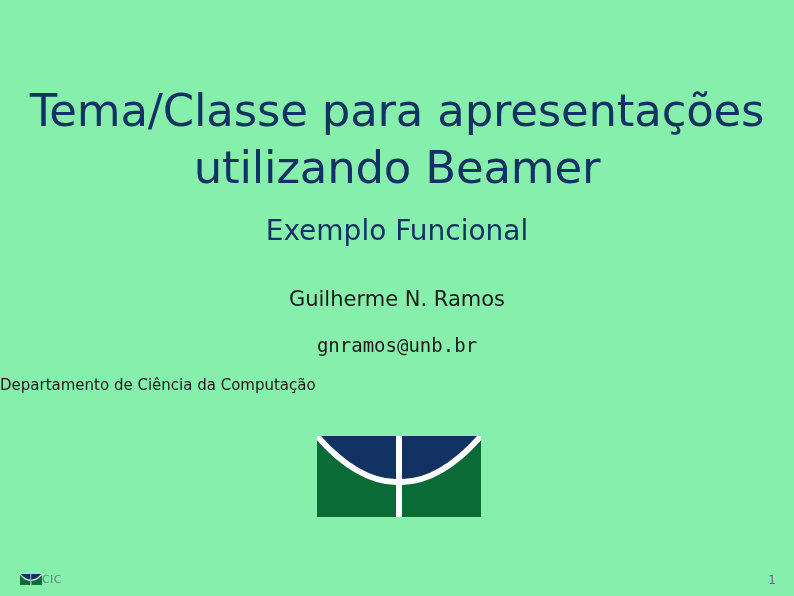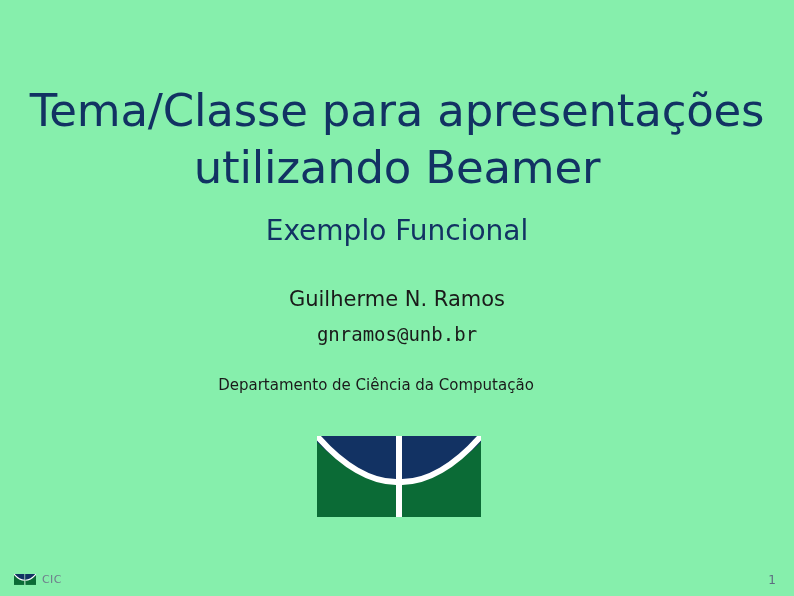--- a/index.html
+++ b/index.html
@@ -57,34 +57,34 @@
     width: 794px;
     text-align: center;
   }
   .author-name {
     font-family: "DejaVu Sans", sans-serif;
     font-size: 21px;
     line-height: 28px;
     color: #1a1a1a;
   }
   .author-email {
-    margin-top: 9px;
+    margin-top: 20px;
     font-family: "DejaVu Sans Mono", monospace;
     font-size: 19px;
     line-height: 24px;
     color: #1a1a1a;
   }
 
   
   .institute-block {
     position: absolute;
     left: 0;
     top: 375px;
     width: 752px;
-    text-align: center;
+    text-align: left;
   }
   .institute-line {
     font-family: "DejaVu Sans", sans-serif;
     font-size: 15px;
     line-height: 21px;
     color: #1a1a1a;
   }
 
   
   .logo-wrap {
@@ -92,25 +92,24 @@
     left: 317px;
     top: 436px;
     width: 164px;
     height: 81px;
   }
   .logo-wrap svg { display: block; }
 
   
   .footer-left {
     position: absolute;
-    left: 14px;
+    left: 20px;
     bottom: 10px;
     display: flex;
     align-items: center;
-    gap: 6px;
   }
   .footer-logo { width: 22px; height: 13px; display: block; }
   .footer-label {
     font-family: "DejaVu Sans", sans-serif;
     font-size: 11px;
     color: #6f7c8c;
     letter-spacing: 0.4px;
   }
   .page-number {
     position: absolute;

